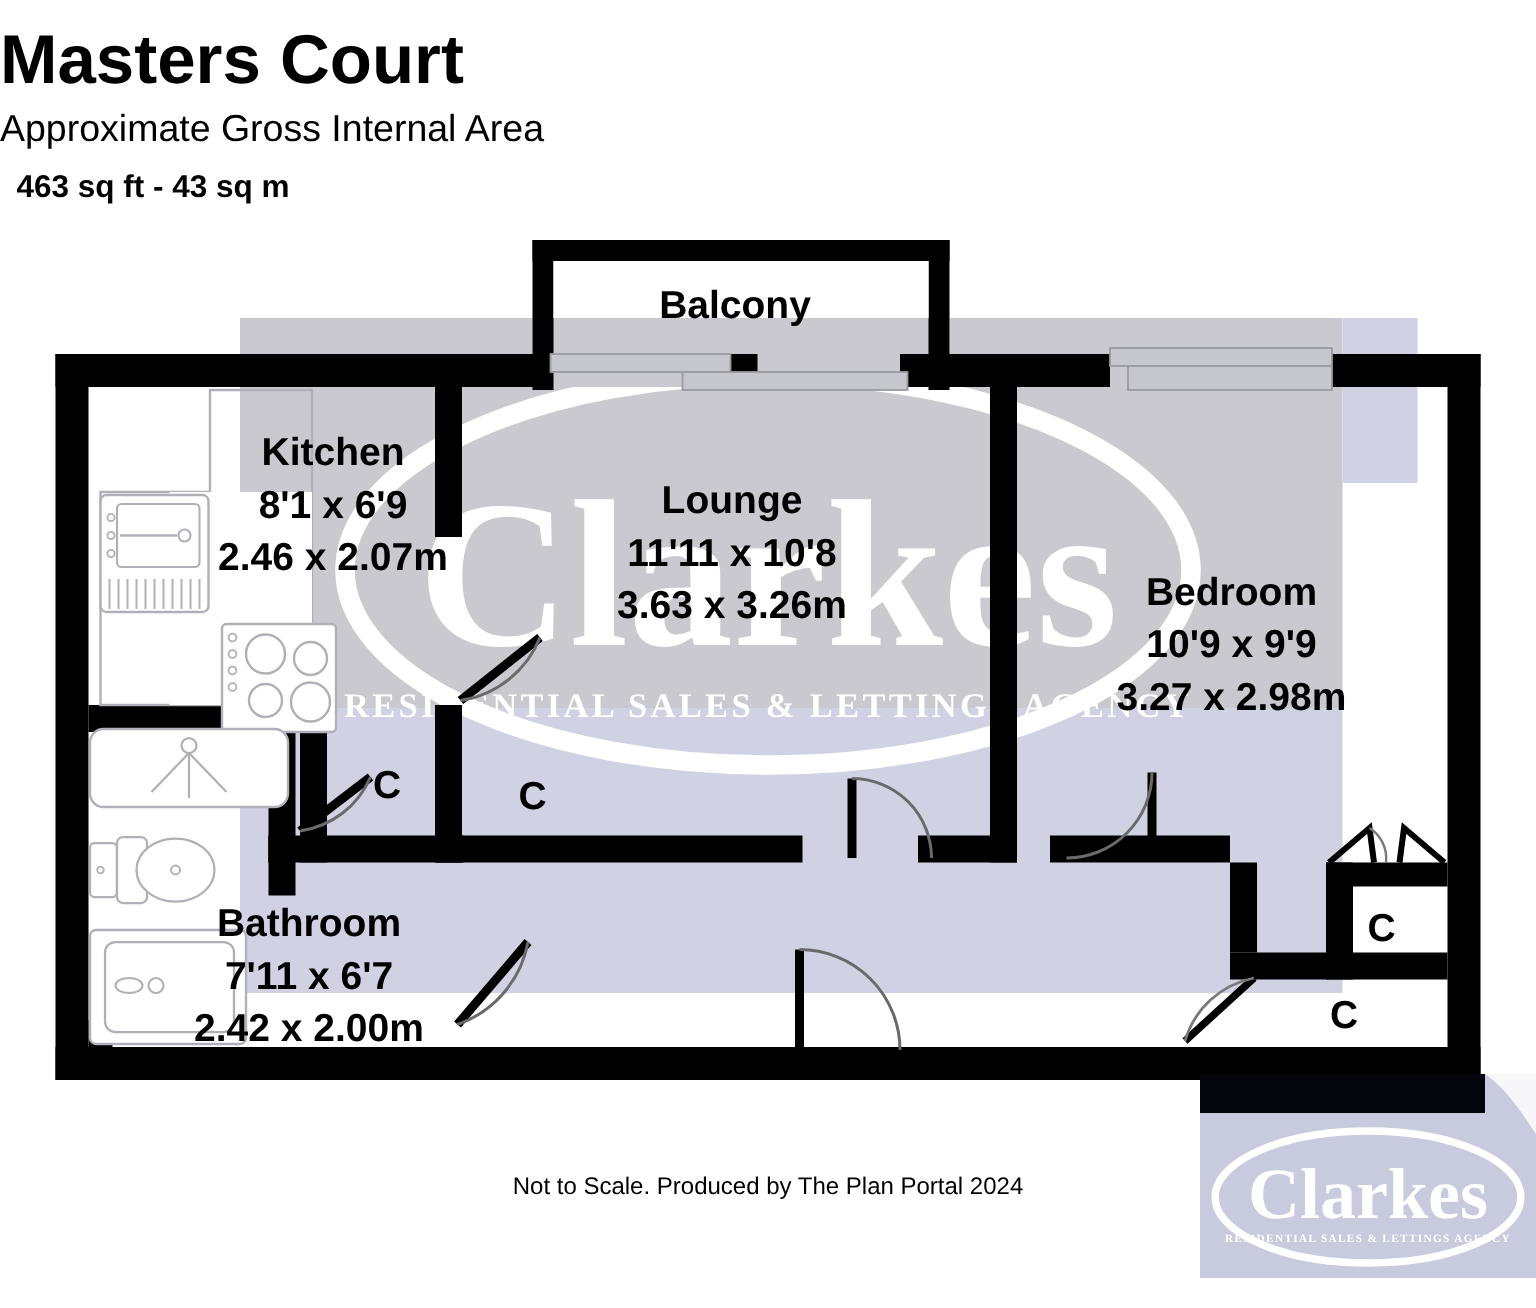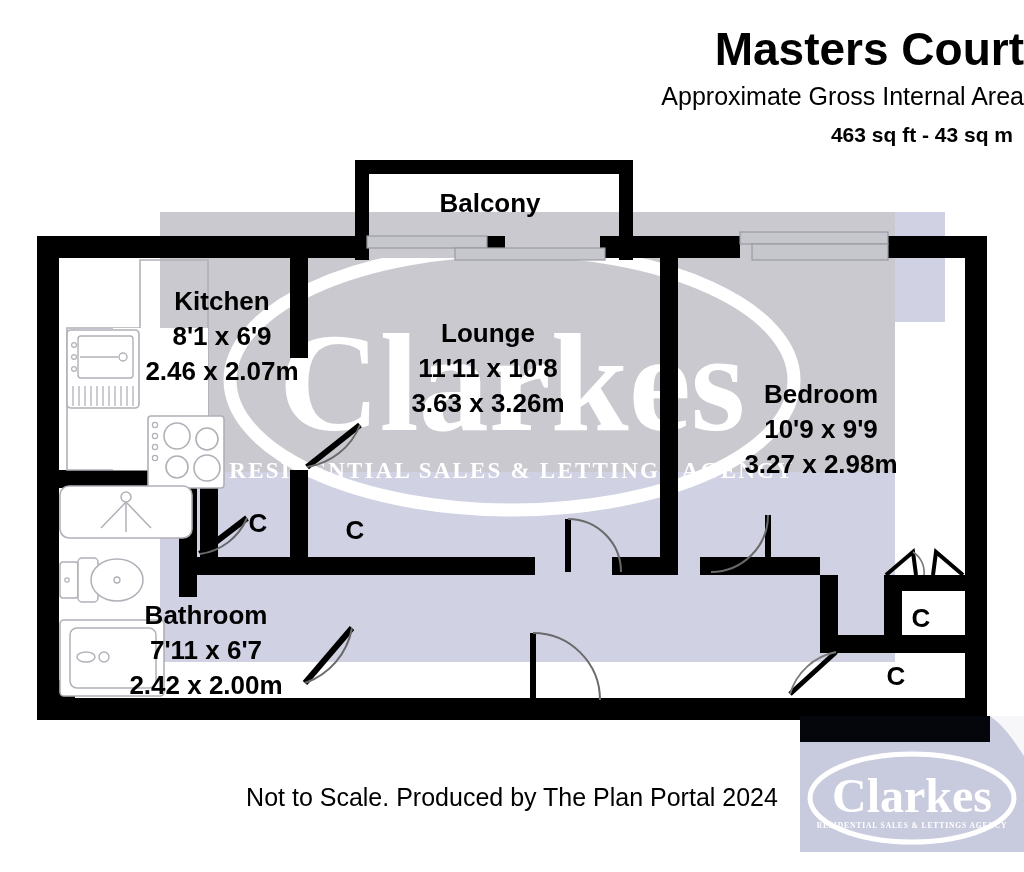--- a/index.html
+++ b/index.html
@@ -18,22 +18,22 @@
     position: relative;
     width: 1024px;
     height: 872px;
     background: #ffffff;
   }
 
   
   .header {
     position: absolute;
     top: 0; left: 0; right: 0;
-    text-align: right;
-    padding-top: 25px;
+    text-align: left;
+    padding-top: 15px;
   }
   .title {
     font-size: 46px;
     font-weight: bold;
     letter-spacing: 0px;
     line-height: 1.08;
     margin: 0;
   }
   .subtitle {
     font-size: 25px;
@@ -59,21 +59,21 @@
   #plan-svg { display: block; }
 
   
   .footer {
     position: absolute;
     left: 0; right: 0;
     top: 782px;
     text-align: center;
   }
   .footer-line1 {
-    font-size: 25px;
+    font-size: 16px;
     font-weight: normal;
     line-height: 1.25;
     margin: 0;
   }
   .footer-line2 {
     font-size: 25px;
     font-weight: bold;
     line-height: 1.25;
     margin: 3px 0 0 0;
   }

